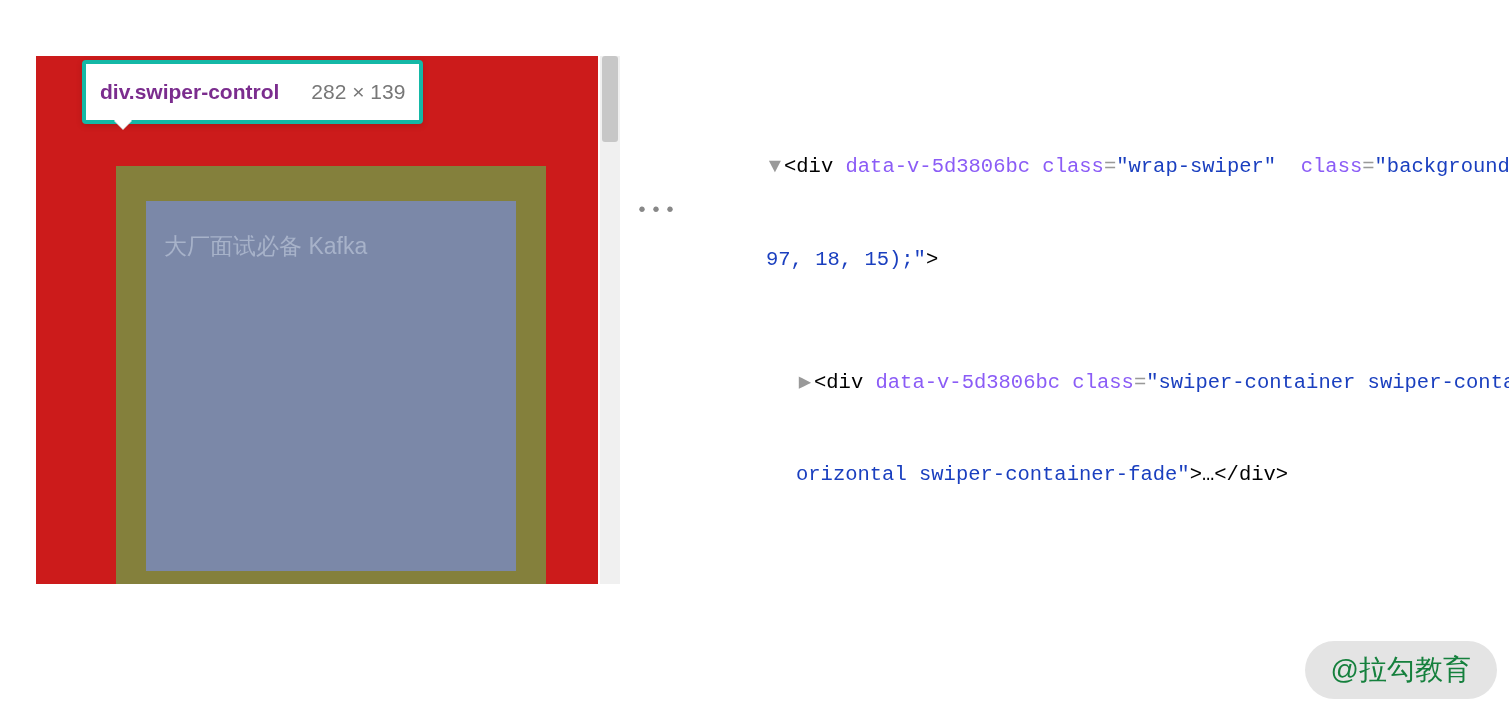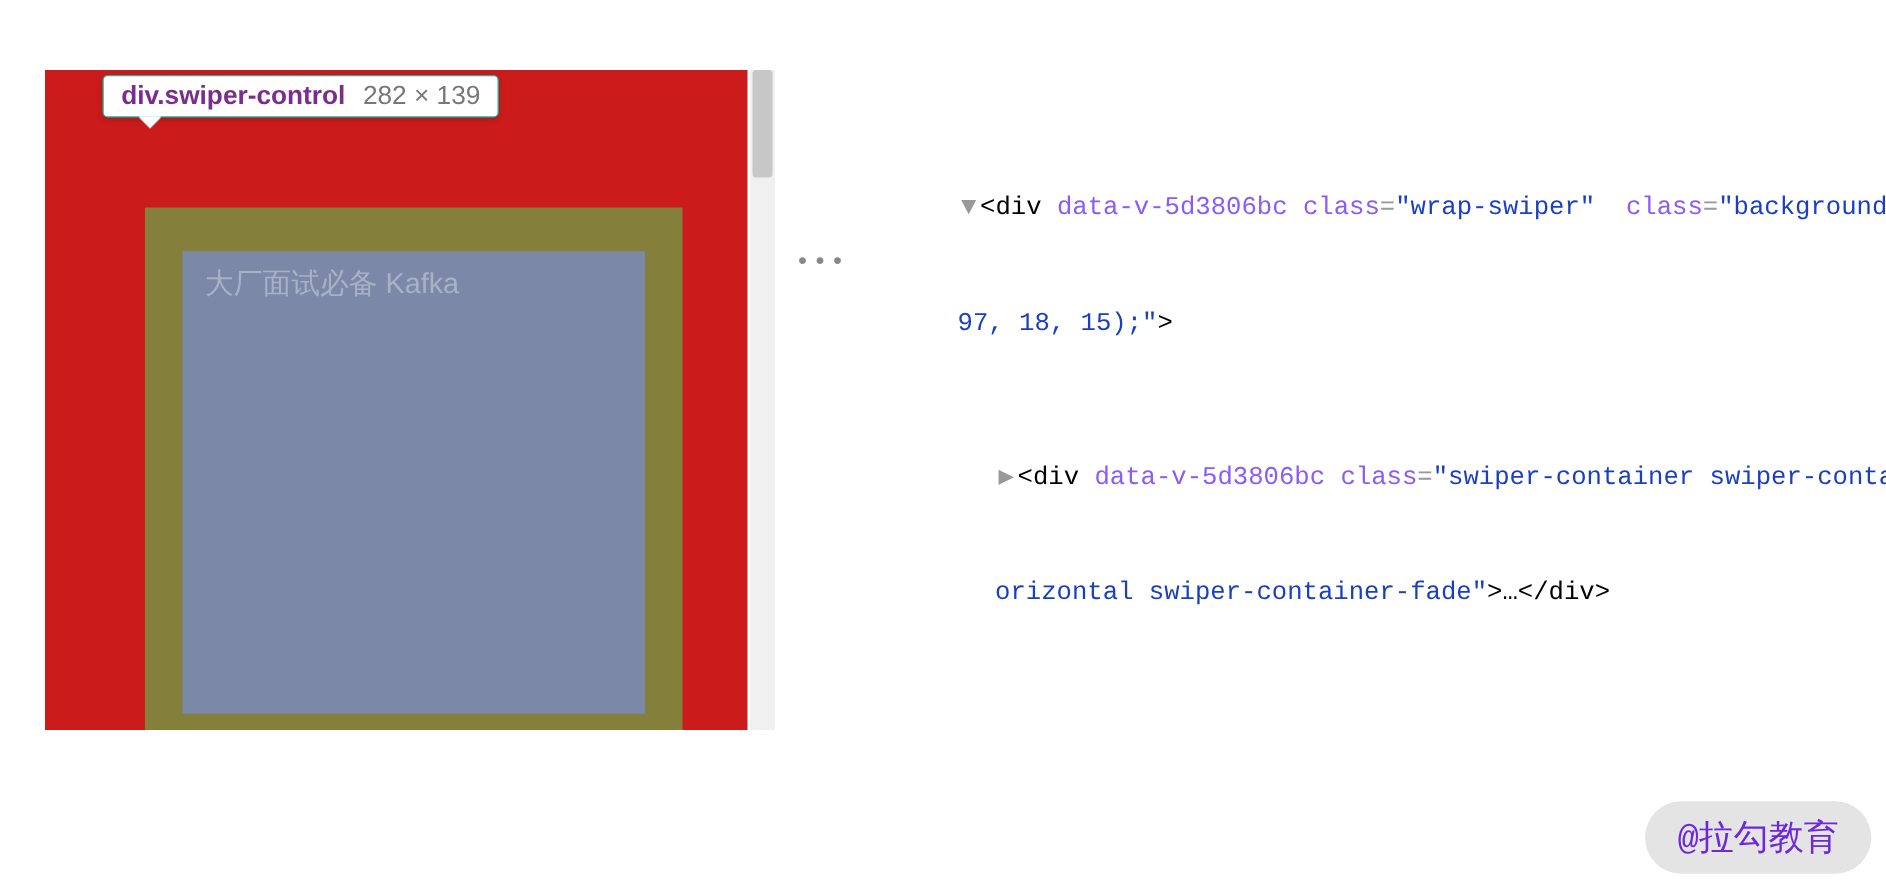--- a/index.html
+++ b/index.html
@@ -9,28 +9,28 @@
     position: absolute;
     left: 36px; top: 56px;
     width: 562px; height: 528px;
     background: #cc1b1b;
     overflow: hidden;
   }
   .tooltip {
     position: absolute;
     left: 82px; top: 60px;
     background: #fff;
-    border: 1px solid #14b8a6;
+    border: 4px solid #14b8a6;
     border-radius: 4px;
     box-shadow: 0 2px 6px rgba(0,0,0,0.15);
-    padding: 4px 14px;
+    padding: 16px 14px;
     font-size: 21px;
     z-index: 20;
     white-space: nowrap;
-    display: flex; align-items: baseline; gap: 14px;
+    display: flex; align-items: baseline; gap: 32px;
   }
   .tooltip::after {
     content: "";
     position: absolute;
     left: 28px; bottom: -9px;
     width: 0; height: 0;
     border-left: 9px solid transparent;
     border-right: 9px solid transparent;
     border-top: 9px solid #fff;
     filter: drop-shadow(0 1px 0 #ddd);
@@ -42,21 +42,21 @@
   .outer-pad {
     position: absolute;
     left: 80px; top: 110px;
     width: 430px; height: 440px;
     background: #84803c;
     padding: 35px 30px;
   }
   .inner-box {
     width: 100%; height: 100%;
     background: #7b88a8;
-    padding: 0 18px;
+    padding: 20px 18px;
     color: #a7b2c9;
     font-size: 23px;
     line-height: 2.2;
   }
 
   .vscroll {
     position: absolute;
     left: 600px; top: 56px;
     width: 20px; height: 528px;
     background: #f0f0f0;
@@ -101,25 +101,25 @@
   .tw { color: #999; display: inline-block; width: 18px; text-align: center; user-select: none; }
   .tag  { color: #000000; }
   .attr { color: #8b5cf6; }
   .val  { color: #1a3fbf; }
   .grey { color: #999; }
 
   .watermark {
     position: absolute;
     right: 12px; bottom: 10px;
     background: #e4e4e4;
-    color: #6d28d9;
+    color: #15803d;
     font-size: 28px;
     padding: 10px 26px;
     border-radius: 999px;
-    font-family: Liberation Mono, monospace;
+    font-family: Liberation Sans, sans-serif;
   }
 </style>
 </head>
 <body>
 
 <div class="stage">
   <div class="outer-pad">
     <div class="inner-box">
       <div>大厂面试必备 Kafka</div>
     </div>

